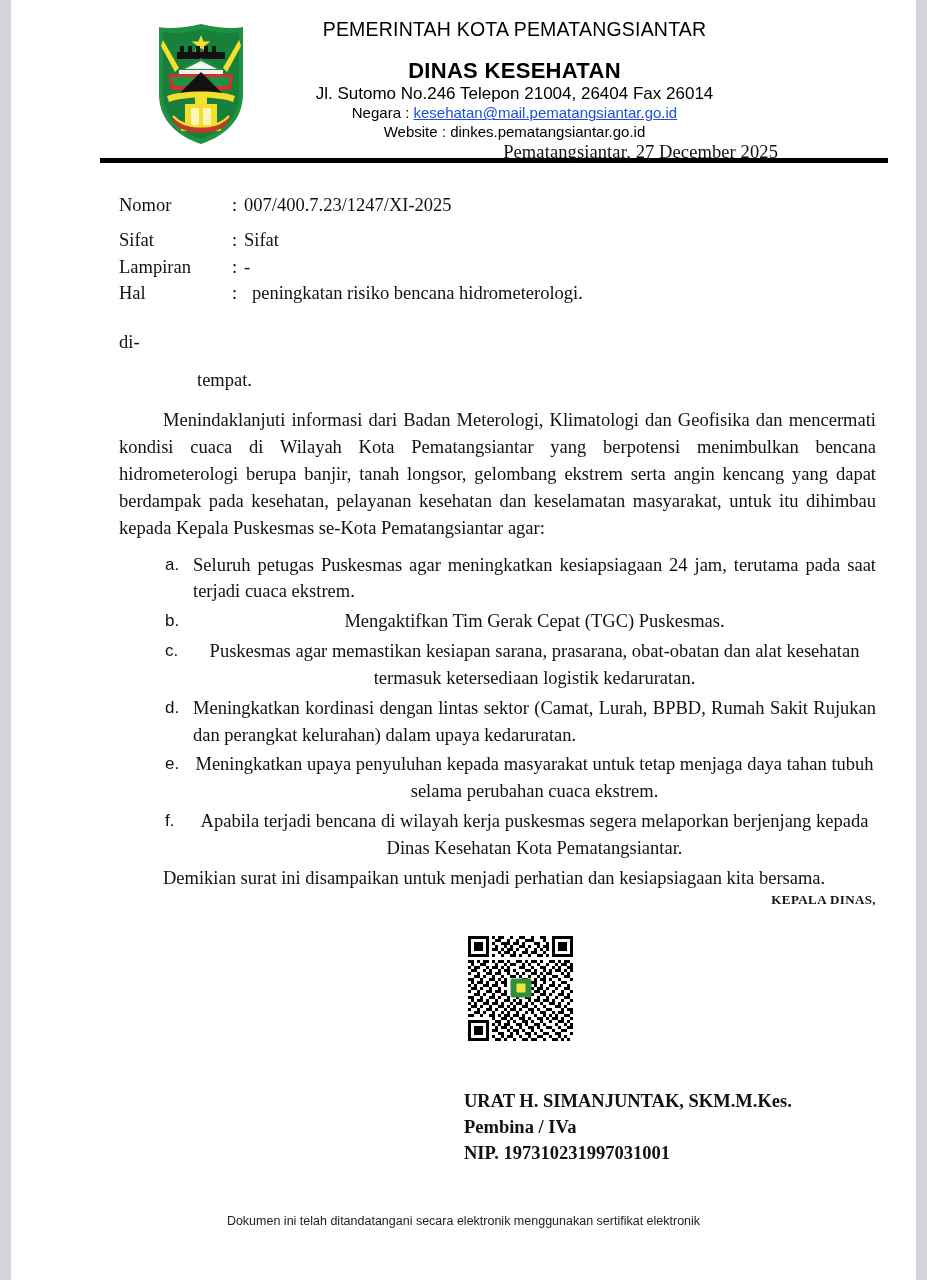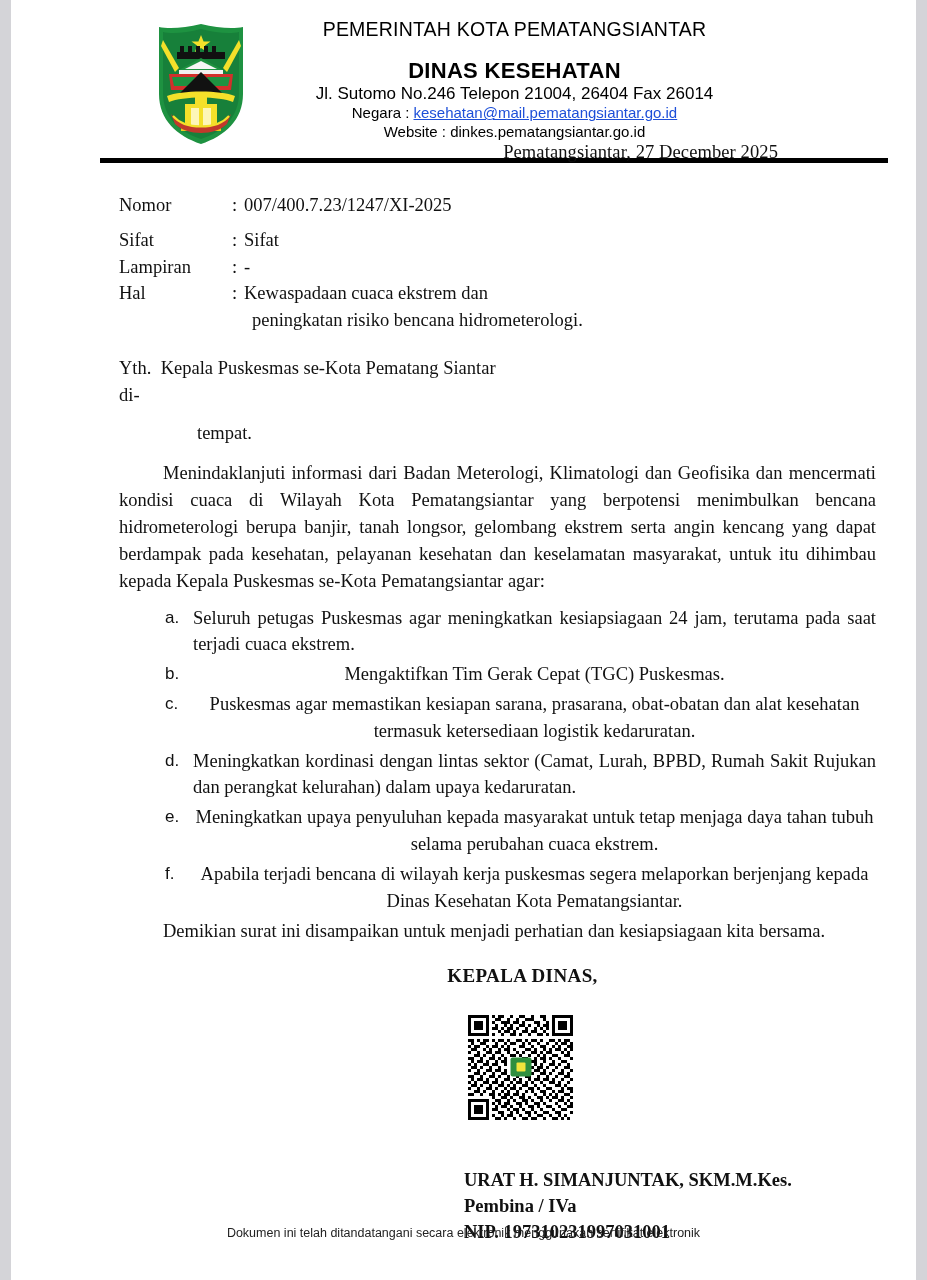--- a/index.html
+++ b/index.html
@@ -176,25 +176,24 @@
   }
   .item-text {
     flex: 1 1 auto;
     text-align: justify;
     text-justify: inter-word;
   }
   .item-text.nojust { text-align: center; }
 
   
   .sign-title {
-    text-align: center;
+    text-align: right;
     font-weight: bold;
-    font-size: 19px;
+    font-size: 13px;
     letter-spacing: .4px;
-    margin-top: 20px;
     padding-left: 50px;
   }
   .qr-wrap {
     display: flex;
     justify-content: center;
     margin-top: 25px;
     padding-left: 46px;
   }
   .qr {
     position: relative;
@@ -236,21 +235,20 @@
   .footer {
     position: absolute;
     left: 0;
     right: 0;
     top: 1212px;
     text-align: center;
     font-family: "Liberation Sans", "DejaVu Sans", sans-serif;
     font-size: 12.5px;
     color: #222;
     line-height: 1.5;
-    margin-top: 12px;
   }
 </style>
 </head>
 <body>
 
 <div class="viewer">
   <div class="page">
 
     <div class="letterhead">
 
@@ -312,28 +310,26 @@
         </div>
         <div class="meta-row">
           <div class="meta-label">Lampiran</div>
           <div class="meta-colon">:</div>
           <div class="meta-value">-</div>
         </div>
         <div class="meta-row">
           <div class="meta-label">Hal</div>
           <div class="meta-colon">:</div>
           <div class="meta-value">
-            <span>Kewaspadaan cuaca ekstrem dan</span>
             <span class="cont">peningkatan risiko bencana hidrometerologi.</span>
           </div>
         </div>
       </div>
 
       <div class="addressee">
-        <div class="yth-line">Yth.  Kepala Puskesmas se-Kota Pematang Siantar</div>
         <span class="di">di-</span>
         <span class="tempat">tempat.</span>
       </div>
 
       <div class="para">Menindaklanjuti informasi dari Badan Meterologi, Klimatologi dan Geofisika dan mencermati kondisi cuaca di Wilayah Kota Pematangsiantar yang berpotensi menimbulkan bencana hidrometerologi berupa banjir, tanah longsor, gelombang ekstrem serta angin kencang yang dapat berdampak pada kesehatan, pelayanan kesehatan dan keselamatan masyarakat, untuk itu dihimbau kepada Kepala Puskesmas se-Kota Pematangsiantar agar:</div>
 
       <div class="list">
         <div class="list-item">
           <div class="item-marker">a.</div>
           <div class="item-text">Seluruh petugas Puskesmas agar meningkatkan kesiapsiagaan 24 jam, terutama pada saat terjadi cuaca ekstrem.</div>

